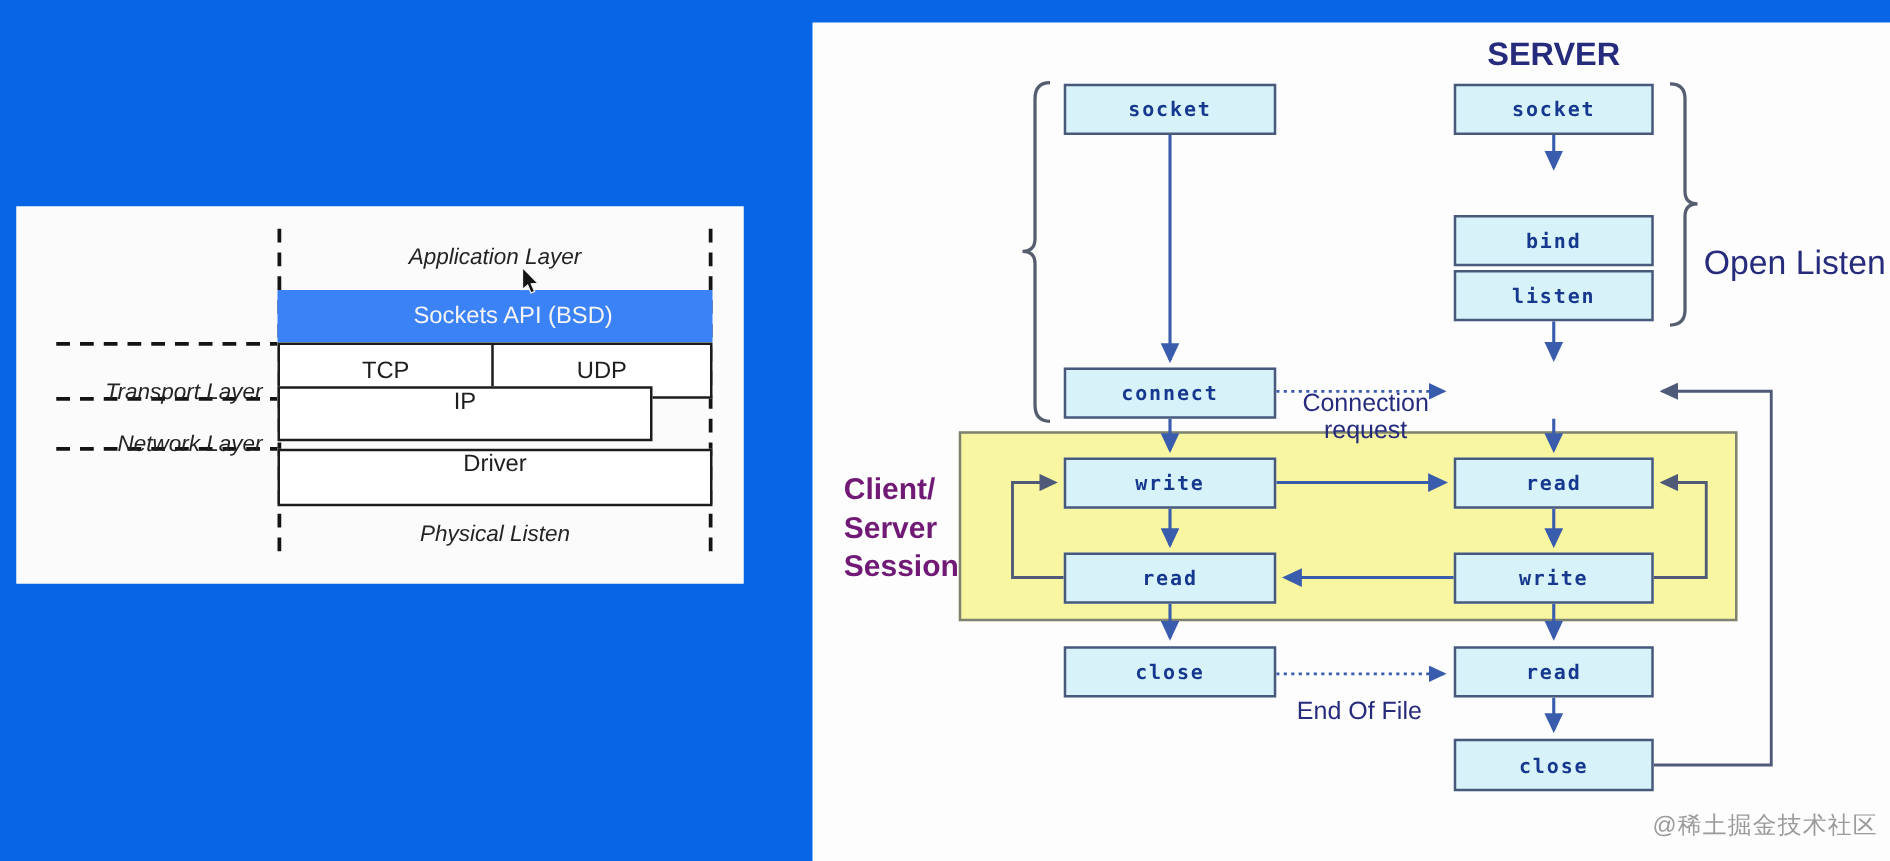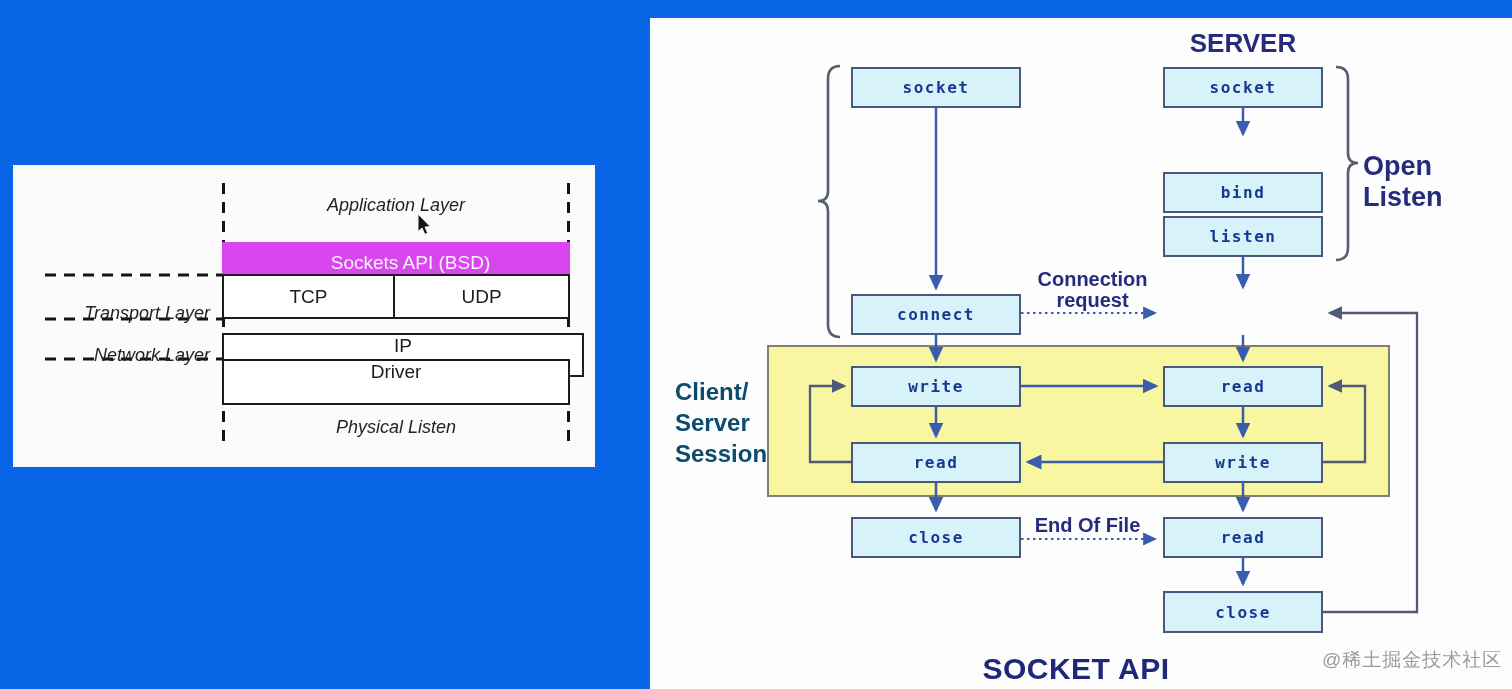--- a/index.html
+++ b/index.html
@@ -8,42 +8,42 @@
 
   
   .panel{position:absolute;}
   #stack-panel{left:13px;top:165px;width:582px;height:302px;background:#fbfbfb;}
   #flow-panel{left:650px;top:18px;width:862px;height:671px;background:#fdfdfe;}
 
   
   .srow{position:absolute;box-sizing:border-box;border:2px solid #1c1c1c;background:#ffffff;
         display:flex;align-items:flex-start;justify-content:center;
         font-size:19px;color:#1d1d1d;}
-  #bar-sockets{position:absolute;box-sizing:border-box;left:209px;top:77px;width:348px;height:42px;
-        background:#d946ef;color:#f4f4f4;display:flex;align-items:center;justify-content:center;
+  #bar-sockets{position:absolute;box-sizing:border-box;left:209px;top:67px;width:348px;height:42px;
+        background:#3b82f6;color:#f4f4f4;display:flex;align-items:center;justify-content:center;
         font-size:19px;padding-left:29px;}
   .ilabel{position:absolute;font-style:italic;font-size:18px;color:#242424;}
   .side-label{position:absolute;left:25px;width:172px;text-align:right;
         font-style:italic;font-size:18px;color:#242424;margin-top:17px;}
   .cell{display:flex;align-items:center;justify-content:center;height:100%;box-sizing:border-box;}
 
   
   .fbox{position:absolute;box-sizing:border-box;height:41px;background:#d7f3f9;border:2px solid #48597c;
         color:#17388f;font-family:"DejaVu Sans Mono","Liberation Mono",monospace;
         font-weight:bold;font-size:16px;letter-spacing:1.5px;
         display:flex;align-items:center;justify-content:center;}
   .cb{left:201px;width:170px;}
   .sb{left:513px;width:160px;}
   .hdr{position:absolute;top:10px;width:200px;text-align:center;
        font-size:26px;font-weight:bold;color:#262b7c;}
-  .navy{color:#262b7c;font-weight:bold;}
+  .navy{color:#262b7c;font-weight:normal;margin-top:44px;}
   #session-box{position:absolute;box-sizing:border-box;left:117px;top:327px;width:623px;height:152px;
        background:#f9f6a2;border:2px solid #7d8272;}
   #session-label{position:absolute;left:25px;top:358px;font-size:24px;line-height:31px;
-       font-weight:bold;color:#0c4a6e;}
+       font-weight:bold;color:#701a75;}
   #open-client{position:absolute;left:8px;top:171px;width:160px;text-align:center;font-size:27px;}
   #open-listen{position:absolute;left:713px;top:133px;font-size:27px;}
   #conn-request{position:absolute;left:360px;top:251px;width:165px;text-align:center;
        font-size:20px;line-height:21px;}
   #end-of-file{position:absolute;left:370px;top:496px;width:135px;text-align:center;font-size:20px;}
   #socket-api-title{position:absolute;left:328px;top:634px;width:196px;text-align:center;
        font-size:30px;letter-spacing:.5px;color:#1f2878;}
   #watermark{position:absolute;left:672px;top:629px;font-size:19px;color:#9b9b9b;
        letter-spacing:1px;}
   svg{position:absolute;left:0;top:0;}
@@ -69,21 +69,21 @@
 
     <div id="bar-sockets">
       <span>Sockets API (BSD)</span>
     </div>
 
     <div class="srow" style="left:209px;top:109px;width:348px;height:45px;padding:0;">
       <div class="cell" style="width:171px;border-right:2px solid #1c1c1c;">TCP</div>
       <div class="cell" style="flex:1;">UDP</div>
     </div>
 
-    <div class="srow" style="left:209px;top:168px;width:362px;height:44px;">IP</div>
+    <div class="srow" style="left:209px;top:144px;width:300px;height:44px;">IP</div>
 
     <div class="srow" style="left:209px;top:194px;width:348px;height:46px;">Driver</div>
 
     <div class="ilabel" style="left:209px;top:252px;width:348px;text-align:center;">Physical Listen</div>
 
     <div class="side-label" style="top:121px;">Transport Layer</div>
     <div class="side-label" style="top:163px;">Network Layer</div>
 
     <svg width="582" height="302">
       <path d="M405 49 l0 17.5 l4.1 -3.4 l2.7 6.3 l2.9 -1.3 l-2.7 -6 l5.3 -0.5 Z" fill="#141414" stroke="#f5f5f5" stroke-width="1"></path>

